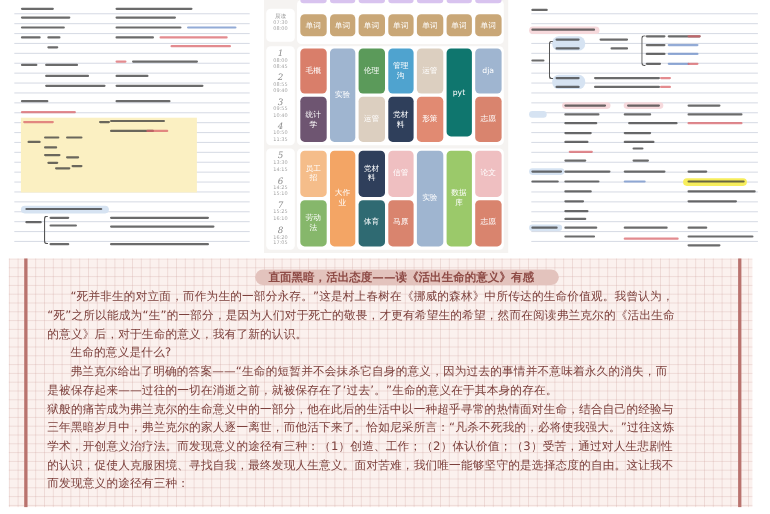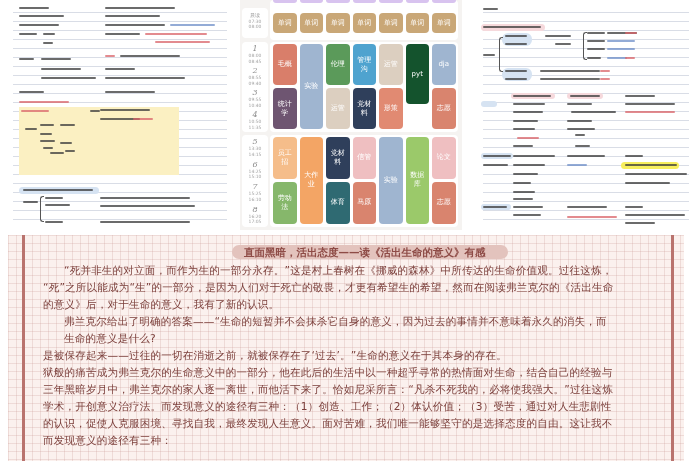--- a/index.html
+++ b/index.html
@@ -198,21 +198,21 @@
         <div class="course" style="left: 192px; top: 13px; height: 20px; background: rgb(201, 167, 119);">单词</div>
         <div class="course" style="left: 33px; top: 44px; height: 41px; background: rgb(217, 126, 106);">毛概</div>
         <div class="course" style="left: 33px; top: 88px; height: 41px; background: rgb(110, 85, 113);">统计学</div>
         <div class="course" style="left: 59.5px; top: 44px; height: 85px; background: rgb(159, 181, 208);">实验</div>
         <div class="course" style="left: 86px; top: 44px; height: 41px; background: rgb(91, 154, 90);">伦理</div>
         <div class="course" style="left: 86px; top: 88px; height: 41px; background: rgb(220, 207, 192);">运管</div>
         <div class="course" style="left: 112.5px; top: 44px; height: 41px; background: rgb(79, 163, 207);">管理沟</div>
         <div class="course" style="left: 112.5px; top: 88px; height: 41px; background: rgb(47, 63, 91);">党材料</div>
         <div class="course" style="left: 139px; top: 44px; height: 41px; background: rgb(220, 207, 192);">运管</div>
         <div class="course" style="left: 139px; top: 88px; height: 41px; background: rgb(225, 138, 114);">形策</div>
-        <div class="course" style="left: 165.5px; top: 44px; height: 60px; background: #14532d;">pyt</div>
+        <div class="course" style="left: 165.5px; top: 44px; height: 80px; background: #0f766e;">pyt</div>
         <div class="course" style="left: 192px; top: 44px; height: 41px; background: rgb(159, 181, 208);">dja</div>
         <div class="course" style="left: 192px; top: 88px; height: 41px; background: rgb(217, 132, 110);">志愿</div>
         <div class="course" style="left: 33px; top: 137px; height: 41.5px; background: rgb(245, 189, 138);">员工招</div>
         <div class="course" style="left: 33px; top: 182px; height: 41.5px; background: rgb(134, 183, 107);">劳动法</div>
         <div class="course" style="left: 59.5px; top: 137px; height: 86.5px; background: rgb(243, 165, 101);">大作业</div>
         <div class="course" style="left: 86px; top: 137px; height: 41.5px; background: rgb(47, 63, 91);">党材料</div>
         <div class="course" style="left: 86px; top: 182px; height: 41.5px; background: rgb(47, 106, 114);">体育</div>
         <div class="course" style="left: 112.5px; top: 137px; height: 41.5px; background: rgb(239, 191, 193);">信管</div>
         <div class="course" style="left: 112.5px; top: 182px; height: 41.5px; background: rgb(217, 132, 110);">马原</div>
         <div class="course" style="left: 139px; top: 137px; height: 86.5px; background: rgb(159, 181, 208);">实验</div>
@@ -320,25 +320,25 @@
       <div class="hw thin red" style="left: 92px; top: 216px; width: 50px;"></div>
       <div class="hw thin" style="left: 150px; top: 214px; width: 60px;"></div>
       <div class="hw thin" style="left: 150px; top: 222px; width: 30px;"></div>
     </div>
 
   <div class="essay"></div>
   <div class="essay-bar-left"></div>
   <div class="essay-bar-right"></div>
   <div class="essay-title">直面黑暗，活出态度——读《活出生命的意义》有感</div>
   <div class="essay-text" id="essay-text">
-      <p class="indent">“死并非生的对立面，而作为生的一部分永存。”这是村上春树在《挪威的森林》中所传达的生命价值观。过往这炼，</p>
+      <p class="indent">“死并非生的对立面，而作为生的一部分永存。”这是村上春树在《挪威的森林》中所传达的生命价值观。我曾认为，</p>
       <p>“死”之所以能成为“生”的一部分，是因为人们对于死亡的敬畏，才更有希望生的希望，然而在阅读弗兰克尔的《活出生命</p>
       <p>的意义》后，对于生命的意义，我有了新的认识。</p>
+      <p class="indent">生命的意义是什么?</p>
       <p class="indent">弗兰克尔给出了明确的答案——“生命的短暂并不会抹杀它自身的意义，因为过去的事情并不意味着永久的消失，而</p>
-      <p class="indent">生命的意义是什么?</p>
       <p>是被保存起来——过往的一切在消逝之前，就被保存在了‘过去’。”生命的意义在于其本身的存在。</p>
       <p>狱般的痛苦成为弗兰克尔的生命意义中的一部分，他在此后的生活中以一种超乎寻常的热情面对生命，结合自己的经验与</p>
       <p>三年黑暗岁月中，弗兰克尔的家人逐一离世，而他活下来了。恰如尼采所言：“凡杀不死我的，必将使我强大。”过往这炼</p>
       <p>学术，开创意义治疗法。而发现意义的途径有三种：（1）创造、工作；（2）体认价值；（3）受苦，通过对人生悲剧性</p>
       <p>的认识，促使人克服困境、寻找自我，最终发现人生意义。面对苦难，我们唯一能够坚守的是选择态度的自由。这让我不</p>
       <p>而发现意义的途径有三种：</p>
     </div>
 </div>
 
 </body></html>

